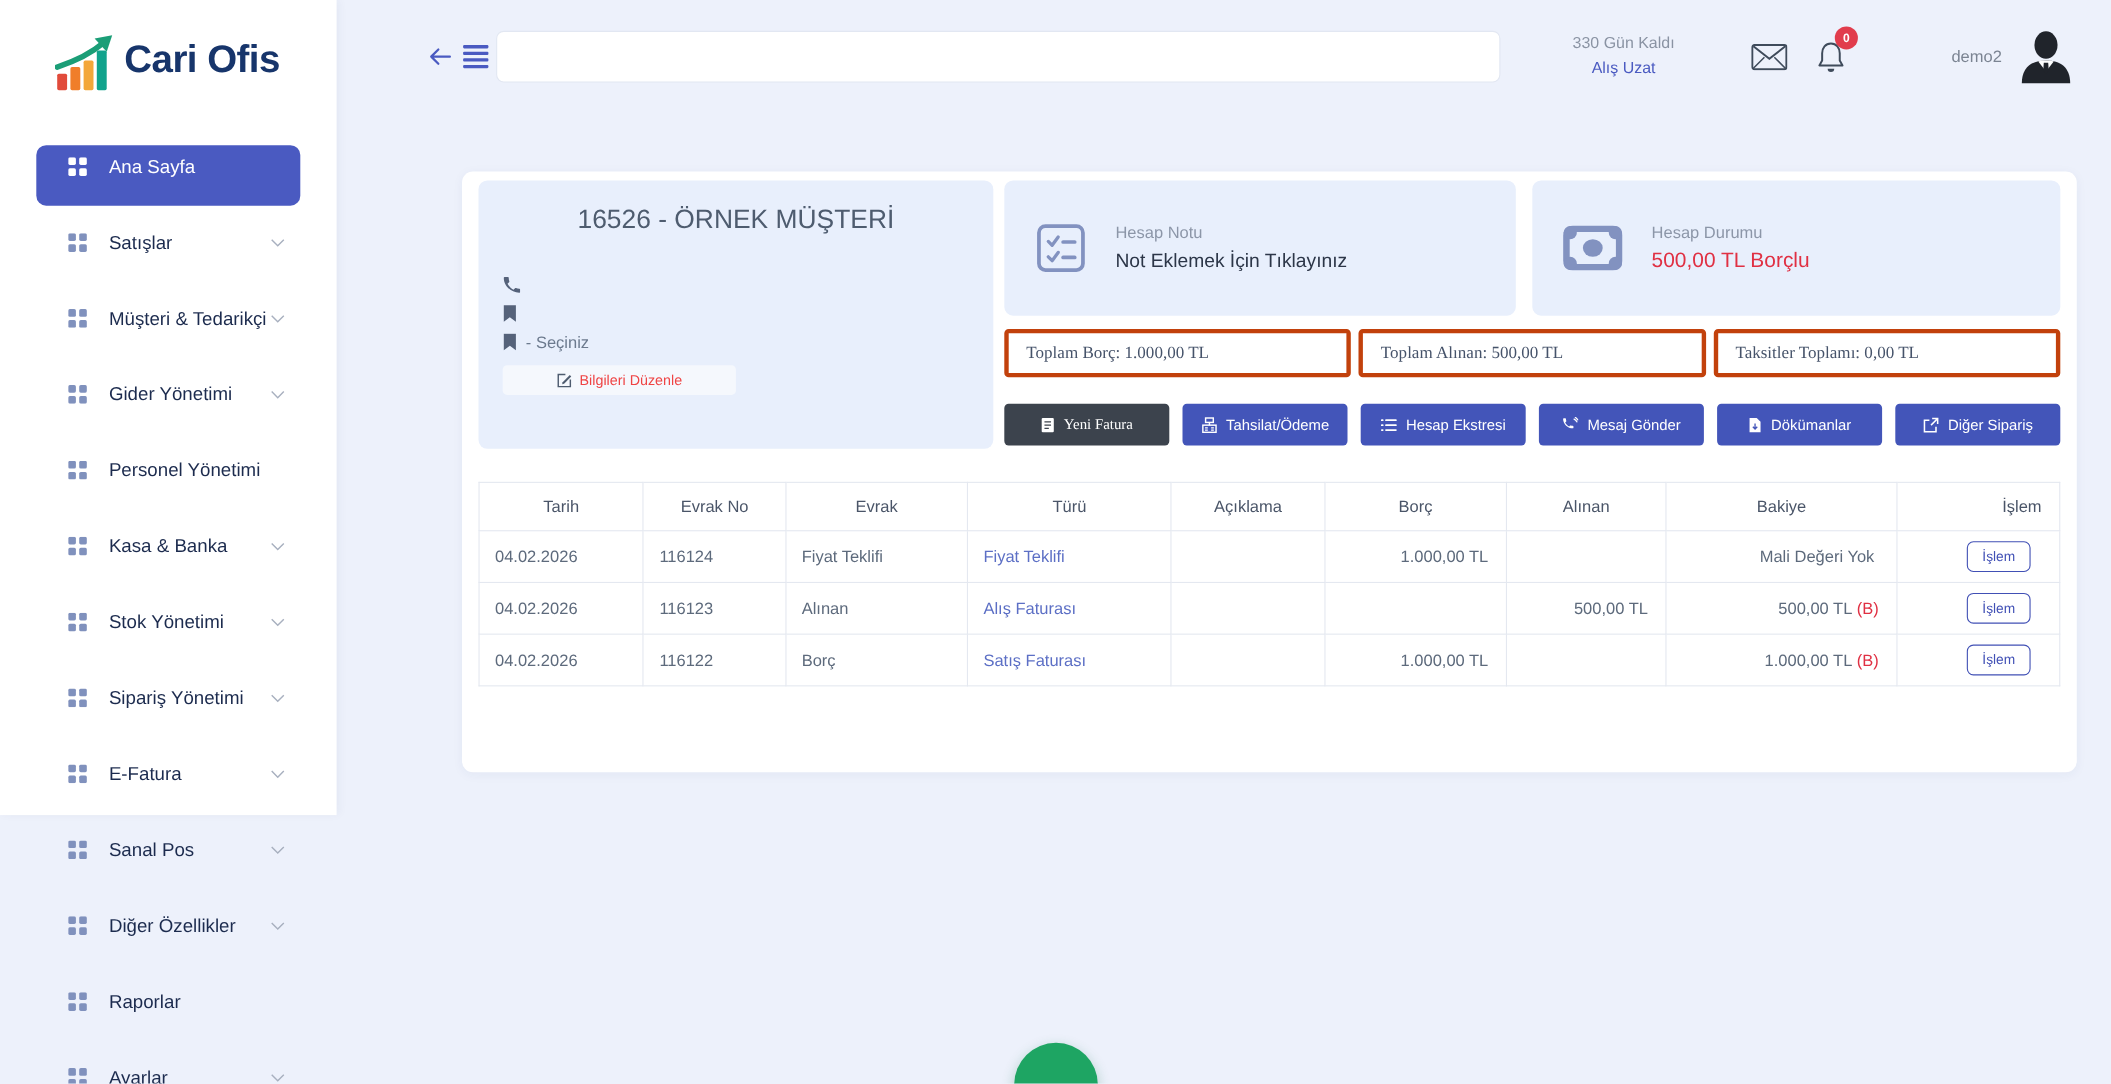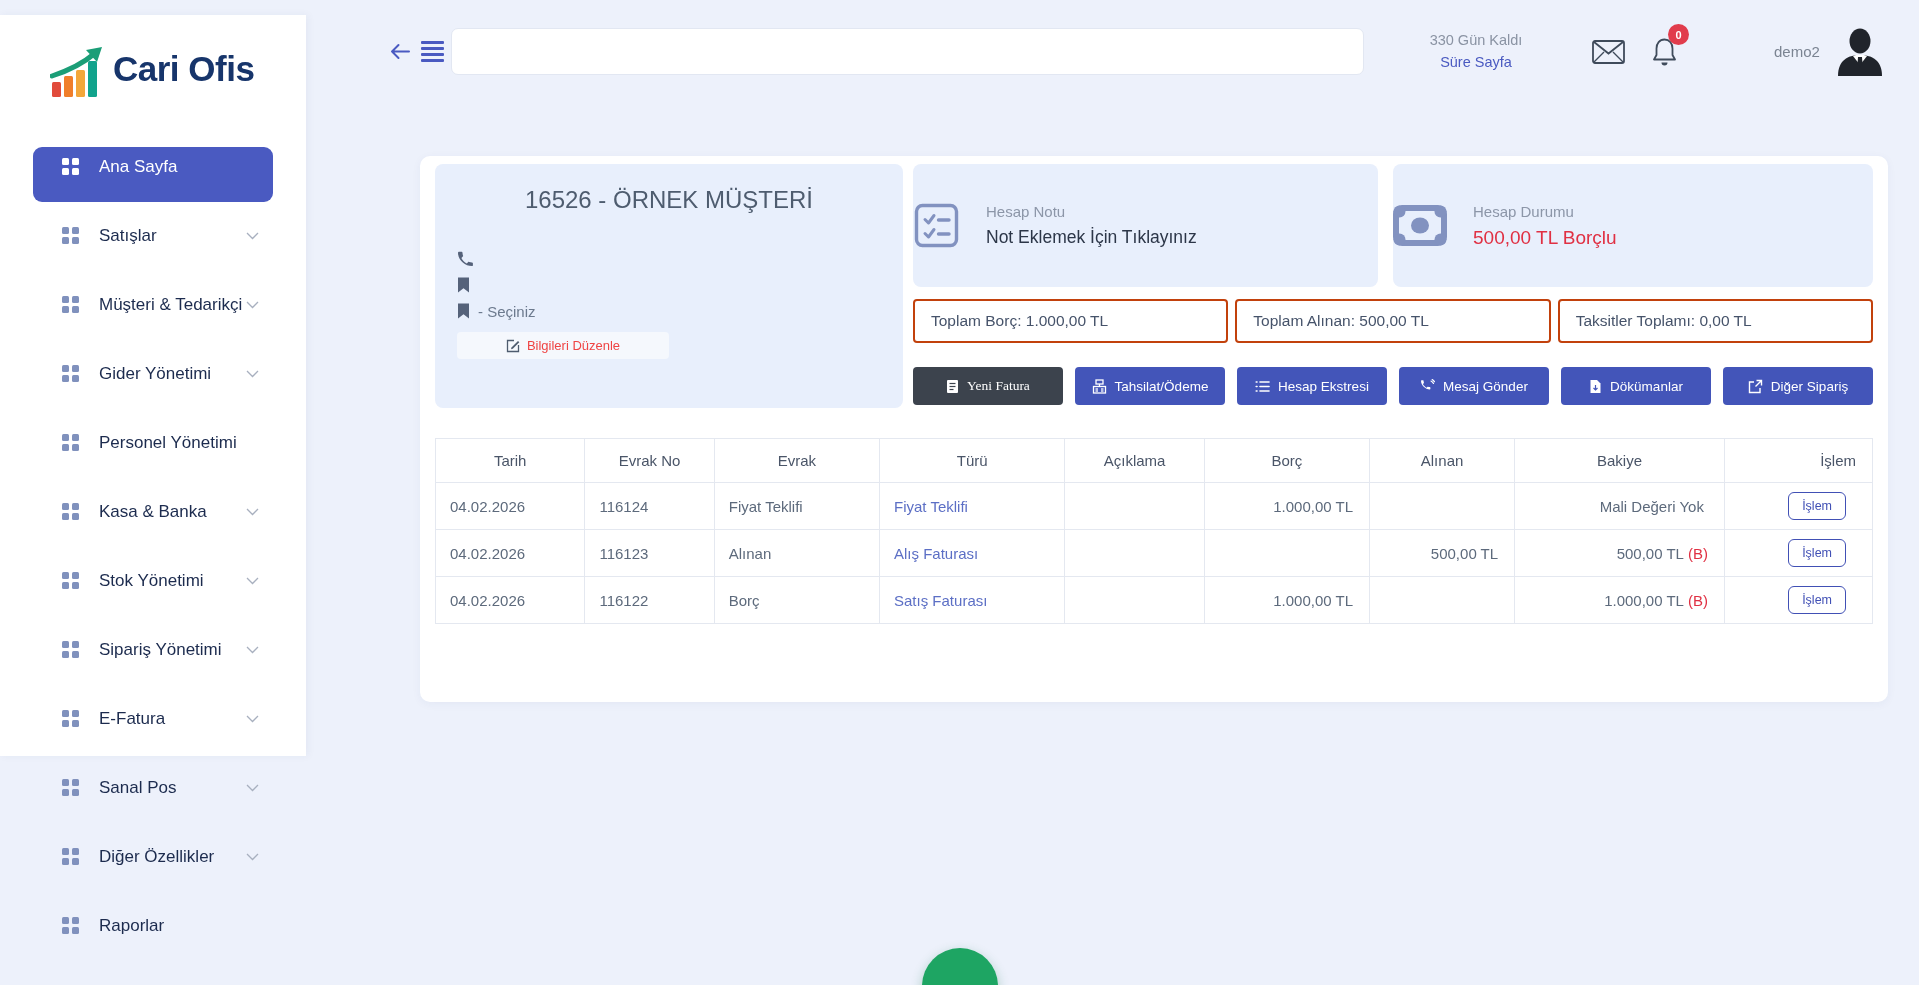--- a/index.html
+++ b/index.html
@@ -1,20 +1,20 @@
 <!DOCTYPE html>
 <html><head>
 <meta charset="utf-8">
 <style>
   * { margin:0; padding:0; box-sizing:border-box; }
   html,body { width:1919px; height:985px; overflow:hidden; }
   body { font-family:"Liberation Sans", sans-serif; background:#edf1fb; position:relative; }
 
   
-  .sidebar { position:absolute; left:0; top:15px; width:306px; height:741px; background:#ffffff;
+  .sidebar { position:absolute; left:0; top:0; width:306px; height:741px; background:#ffffff;
              box-shadow:2px 0 8px rgba(30,50,100,.05); z-index:5; }
   .logo-row { display:flex; align-items:flex-end; gap:7px; margin:23px 0 0 50px; height:60px; }
   .logo-text { font-size:35px; font-weight:700; color:#17356b; letter-spacing:-.5px; line-height:58px; }
   .menu { margin-top:49px; padding:0 33px; }
   .menu-item { height:55px; margin-bottom:14px; display:flex; align-items:center;
                padding:0 14px 16px 29px; border-radius:9px; cursor:pointer; }
   .menu-item .grid-icon { color:#8091bd; flex:none; }
   .menu-item .label { margin-left:20px; font-size:17px; font-weight:500; color:#1c2b4e; white-space:nowrap; }
   .menu-item .chev { margin-left:auto; }
   .menu-item.active { background:#4a5ac1; }
@@ -50,31 +50,31 @@
   .customer-title { text-align:center; margin-top:6px; font-size:24px; font-weight:500; color:#4e5c6f; }
   .contact-block { margin-top:32px; margin-left:2px; }
   .contact-row { display:flex; align-items:center; gap:8px; height:26px; color:#55627a; }
   .contact-row .txt { font-size:15px; color:#6c7a8e; }
   .edit-btn { margin-top:8px; width:212px; height:27px; background:#f5f8fd; border:none; border-radius:4px;
               font-family:inherit; font-size:13px; color:#ef4444; display:flex; align-items:center;
               justify-content:center; gap:7px; cursor:pointer; }
 
   .right-col { flex:1; display:flex; flex-direction:column; }
   .cards-row { display:flex; gap:15px; height:123px; }
-  .info-card { background:#e8effc; border-radius:8px; display:flex; align-items:center; }
+  .info-card { background:#e8effc; border-radius:8px; display:flex; align-items:center; padding-left:28px; }
   .info-card.note { flex:465; cursor:pointer; }
   .info-card.status { flex:480; }
   .info-text { margin-left:26px; }
   .info-label { font-size:15px; color:#8c96a8; margin-bottom:7px; }
   .info-value { font-size:17.5px; font-weight:500; color:#2c3648; }
   .info-value.red { font-size:19px; color:#e03043; }
 
   .stats-row { display:flex; gap:7px; margin-top:12px; height:44px; }
-  .stat-box { flex:1; background:#fff; border:2px solid #c2410c; border-radius:4px; display:flex;
-              align-items:center; padding-left:16px; font-size:15.5px; font-weight:500; color:#46536a; }
+  .stat-box { flex:1; background:#fff; border:4px solid #c2410c; border-radius:4px; display:flex;
+              align-items:center; padding-left:16px; font-size:15.5px; font-weight:500; color:#46536a;font-family:Liberation Serif, serif; }
 
   .actions-row { display:flex; gap:12px; margin-top:24px; height:38px; }
   .btn-action { flex:1; border:none; border-radius:4px; background:#4355b9; color:#fff; font-family:inherit;
                 font-size:13.5px; font-weight:500; display:flex; align-items:center; justify-content:center;
                 gap:8px; cursor:pointer; white-space:nowrap; }
   .btn-action.dark { background:#3c434d;font-family:Liberation Serif, serif; }
 
   
   table { margin-top:30px; width:100%; border-collapse:collapse; }
   th, td { border:1px solid #e4e8f0; }
@@ -297,21 +297,21 @@
     </span>
     <span class="burger">
         <i></i>
         <i></i>
         <i></i>
         <i></i>
       </span>
     <input class="search" type="text" value="" style="">
     <div class="license">
       <div class="days">330 Gün Kaldı</div>
-      <div class="extend">Süre Sayfa</div>
+      <div class="extend">Alış Uzat</div>
     </div>
     <span class="mail-btn">
       <svg width="33" height="24" viewBox="0 0 33 24">
         <rect x="1" y="1" width="31" height="22" rx="2" fill="none" stroke="#3f4b5b" stroke-width="1.8"></rect>
         <path d="M2 2 L16.5 13.5 L31 2" fill="none" stroke="#3f4b5b" stroke-width="1.8"></path>
         <path d="M2 22 L12 12 M31 22 L21 12" fill="none" stroke="#3f4b5b" stroke-width="1.4"></path>
       </svg>
     </span>
     <span class="bell-wrap">
       <svg width="27" height="31" viewBox="0 0 27 31">

